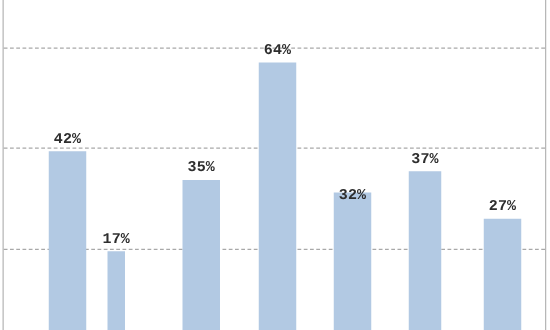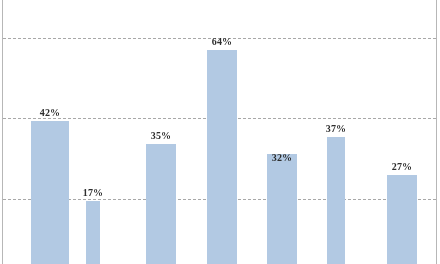--- a/index.html
+++ b/index.html
@@ -69,22 +69,22 @@
     right: 0;
     bottom: 0;
     background: #b2c9e3;
   }
 
   .bar-label {
     position: absolute;
     left: 50%;
     transform: translateX(-50%);
     white-space: nowrap;
-    font-family: Liberation Serif, serif;
-    font-size: 10px;
+    font-family: Liberation Mono, monospace;
+    font-size: 12px;
     font-weight: bold;
     color: #2e2e2e;
     letter-spacing: 0.1px;
   }
 </style>
 </head>
 <body>
 
 <div id="chart-root">
 
@@ -92,21 +92,21 @@
   <div class="frame-edge right"></div>
 
   <div class="plot">
 
     <div class="gridline" style="top:38px;"></div>
     <div class="gridline" style="top:118px;"></div>
     <div class="gridline" style="top:199px;"></div>
 
     <div class="bars-layer">
 
-      <div class="bar-group" style="left:28px; width:38px; height:143px;">
+      <div class="bar-group" style="left:36px; width:30px; height:143px;">
         <div class="bar" style="height:143px;"></div>
         <div class="bar-label" style="bottom:146px;">42%</div>
       </div>
 
       <div class="bar-group" style="left:83px; width:14px; height:63px;">
         <div class="bar" style="height:63px;"></div>
         <div class="bar-label" style="bottom:66px;">17%</div>
       </div>
 
       <div class="bar-group" style="left:143px; width:30px; height:120px;">
@@ -117,21 +117,21 @@
       <div class="bar-group" style="left:204px; width:30px; height:214px;">
         <div class="bar" style="height:214px;"></div>
         <div class="bar-label" style="bottom:217px;">64%</div>
       </div>
 
       <div class="bar-group" style="left:264px; width:30px; height:110px;">
         <div class="bar" style="height:110px;"></div>
         <div class="bar-label" style="bottom:101px;margin-top:16px;">32%</div>
       </div>
 
-      <div class="bar-group" style="left:324px; width:18px; height:127px;">
+      <div class="bar-group" style="left:324px; width:26px; height:127px;">
         <div class="bar" style="height:127px;"></div>
         <div class="bar-label" style="bottom:130px;">37%</div>
       </div>
 
       <div class="bar-group" style="left:384px; width:30px; height:89px;">
         <div class="bar" style="height:89px;"></div>
         <div class="bar-label" style="bottom:92px;margin-top:18px;">27%</div>
       </div>
 
     </div>

